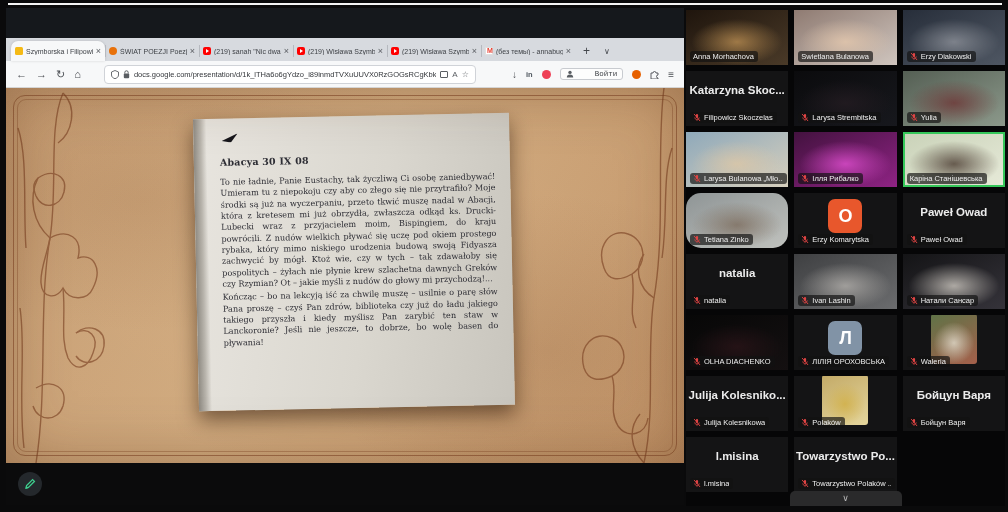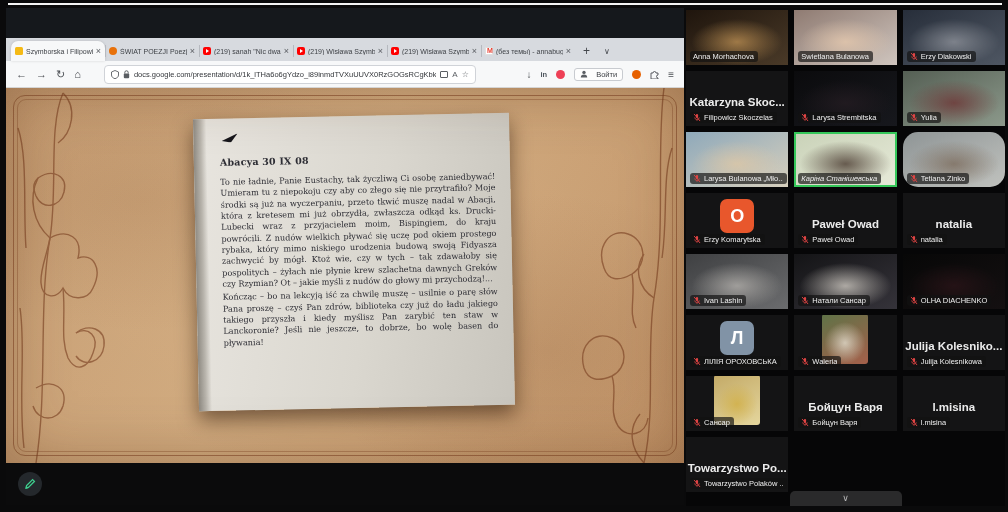--- a/index.html
+++ b/index.html
@@ -37,22 +37,22 @@
              display:flex; align-items:center; padding:0 6px; gap:4px; margin-left:14px; }
   .url-text { font-size:7.5px; color:#34373b; white-space:nowrap; overflow:hidden; flex:1; }
   .mini-svg { flex:none; }
   .url-act { font-size:8px; color:#5a5e63; }
   .shot-ic { width:8px; height:7px; border:1px solid #5a5e63; border-radius:1px; }
   .right-tools { margin-left:auto; display:flex; align-items:center; gap:9px; }
   .dl { font-size:10px; color:#4a4d52; }
   .in-badge { font-size:7.5px; font-weight:bold; color:#4c545c; }
   .pocket { width:9px; height:9px; border-radius:50%; background:#ee4056; }
   .account { width:9px; height:9px; border-radius:50%; background:#e66000; }
-  .signin { display:flex; align-items:center; gap:8px; border:1px solid #c8cbd0; border-radius:3px;
-            padding:1px 5px; font-size:7.5px; color:#3c3f44; background:#fdfdfd; }
+  .signin { display:flex; align-items:center; gap:21px; border:1px solid #c8cbd0; border-radius:3px;
+            padding:1px 5px; font-size:7.5px; color:#3c3f44; background:#fdfdfd;font-family:Liberation Mono, monospace; }
   .menu-glyph { font-size:10px; color:#4a4d52; }
 
   
   .slide { height:375px; position:relative; overflow:hidden;
     background:
       radial-gradient(ellipse 60% 50% at 20% 30%, rgba(120,70,35,.12), transparent 70%),
       radial-gradient(ellipse 50% 60% at 80% 70%, rgba(110,60,30,.14), transparent 70%),
       radial-gradient(ellipse 90% 90% at 50% 50%, rgba(255,235,200,.10), transparent 80%),
       linear-gradient(120deg, #c59b71, #cfa87c 45%, #c29468); }
   .slide::after { content:""; position:absolute; inset:0; box-shadow:inset 0 0 60px rgba(80,40,15,.35); }
@@ -76,23 +76,23 @@
   .below { height:42px; background:#0b0b0c; position:relative; }
   .pencil-btn { position:absolute; left:12px; top:9px; width:24px; height:24px; border-radius:50%;
                 background:#24282c; display:flex; align-items:center; justify-content:center; }
 
   
   .participants-wrap { position:absolute; left:686px; top:10px; width:319px; height:496px; background:#060607; }
   .grid { width:319px; height:482px; display:grid; grid-template-columns:repeat(3,1fr);
           grid-template-rows:repeat(8,1fr); gap:6px; background:#060607; }
   .tile { position:relative; overflow:hidden; background:#17191c; }
   .tile.texty { background:#141415; }
-  .tile.active { outline:2px solid #35c75a; outline-offset:-2px;font-style:italic; }
+  .tile.active { outline:2px solid #35c75a; outline-offset:-2px; }
   .tile-big { position:absolute; top:24%; left:0; right:0; text-align:center; font-weight:bold;
-              color:#ececec; font-size:11.5px; white-space:nowrap; overflow:hidden;margin-top:12px; }
+              color:#ececec; font-size:11.5px; white-space:nowrap; overflow:hidden; }
   .tile-avatar { position:absolute; left:50%; top:42%; transform:translate(-50%,-50%);
                  width:34px; height:34px; border-radius:7px; display:flex; align-items:center;
                  justify-content:center; color:#fff; font-size:18px; font-weight:bold; }
   .tile-photo { position:absolute; left:50%; top:44%; transform:translate(-50%,-50%);
                 width:46px; height:50px; border-radius:3px; }
   .tile-label { position:absolute; left:4px; bottom:3px; display:flex; align-items:center; gap:3px;
                 background:rgba(18,18,18,.68); border-radius:3px; padding:1px 4px 1px 3px;
                 max-width:97px; }
   .tile-label .nm { color:#efefef; font-size:7.5px; white-space:nowrap; overflow:hidden; }
   .mic { flex:none; }
@@ -302,20 +302,32 @@
     <div class="tile-label">
       <svg class="mic" width="8" height="9" viewBox="0 0 12 13">
         <rect x="4.4" y="1.4" width="3.2" height="6" rx="1.6" fill="#e04444"></rect>
         <path d="M2.6 6.2a3.4 3.4 0 0 0 6.8 0" stroke="#e04444" stroke-width="1.1" fill="none"></path>
         <line x1="6" y1="9.8" x2="6" y2="11.6" stroke="#e04444" stroke-width="1.1"></line>
         <line x1="1.6" y1="1.2" x2="10.6" y2="11.8" stroke="#e04444" stroke-width="1.4"></line>
       </svg>
       <span class="nm">Larysa Bulanowa „Mło...</span>
     </div>
   </div>
+        <div class="tile" style="background: radial-gradient(62% 58% at 50% 58%, rgba(224, 79, 208, 0.8), transparent 72%), linear-gradient(152deg, rgb(67, 18, 63), rgb(143, 35, 132));">
+
+    <div class="tile-label">
+      <svg class="mic" width="8" height="9" viewBox="0 0 12 13">
+        <rect x="4.4" y="1.4" width="3.2" height="6" rx="1.6" fill="#e04444"></rect>
+        <path d="M2.6 6.2a3.4 3.4 0 0 0 6.8 0" stroke="#e04444" stroke-width="1.1" fill="none"></path>
+        <line x1="6" y1="9.8" x2="6" y2="11.6" stroke="#e04444" stroke-width="1.1"></line>
+        <line x1="1.6" y1="1.2" x2="10.6" y2="11.8" stroke="#e04444" stroke-width="1.4"></line>
+      </svg>
+      <span class="nm">Ілля Рибалко</span>
+    </div>
+  </div>
         <div class="tile active" style="background: radial-gradient(62% 58% at 50% 58%, rgba(74, 58, 48, 0.8), transparent 72%), linear-gradient(152deg, rgb(201, 210, 184), rgb(231, 234, 217));">
 
     <div class="tile-label">
 
       <span class="nm">Каріна Станішевська</span>
     </div>
   </div>
         <div class="tile" style="background: radial-gradient(62% 58% at 50% 58%, rgba(125, 109, 94, 0.8), transparent 72%), linear-gradient(152deg, rgb(143, 149, 150), rgb(192, 194, 190)); border-radius: 15px;">
 
     <div class="tile-label">
@@ -447,21 +459,21 @@
         <div class="tile texty">
 
     <div class="tile-photo" style="display: block; background: radial-gradient(62% 58% at 50% 58%, rgba(209, 175, 69, 0.8), transparent 72%), linear-gradient(152deg, rgb(195, 170, 103), rgb(229, 214, 157));"></div>
     <div class="tile-label">
       <svg class="mic" width="8" height="9" viewBox="0 0 12 13">
         <rect x="4.4" y="1.4" width="3.2" height="6" rx="1.6" fill="#e04444"></rect>
         <path d="M2.6 6.2a3.4 3.4 0 0 0 6.8 0" stroke="#e04444" stroke-width="1.1" fill="none"></path>
         <line x1="6" y1="9.8" x2="6" y2="11.6" stroke="#e04444" stroke-width="1.1"></line>
         <line x1="1.6" y1="1.2" x2="10.6" y2="11.8" stroke="#e04444" stroke-width="1.4"></line>
       </svg>
-      <span class="nm">Сансар</span>
+      <span class="nm">Polaków</span>
     </div>
   </div>
         <div class="tile texty">
     <div class="tile-big" style="display: block;">Бойцун Варя</div>
 
     <div class="tile-label">
       <svg class="mic" width="8" height="9" viewBox="0 0 12 13">
         <rect x="4.4" y="1.4" width="3.2" height="6" rx="1.6" fill="#e04444"></rect>
         <path d="M2.6 6.2a3.4 3.4 0 0 0 6.8 0" stroke="#e04444" stroke-width="1.1" fill="none"></path>
         <line x1="6" y1="9.8" x2="6" y2="11.6" stroke="#e04444" stroke-width="1.1"></line>

